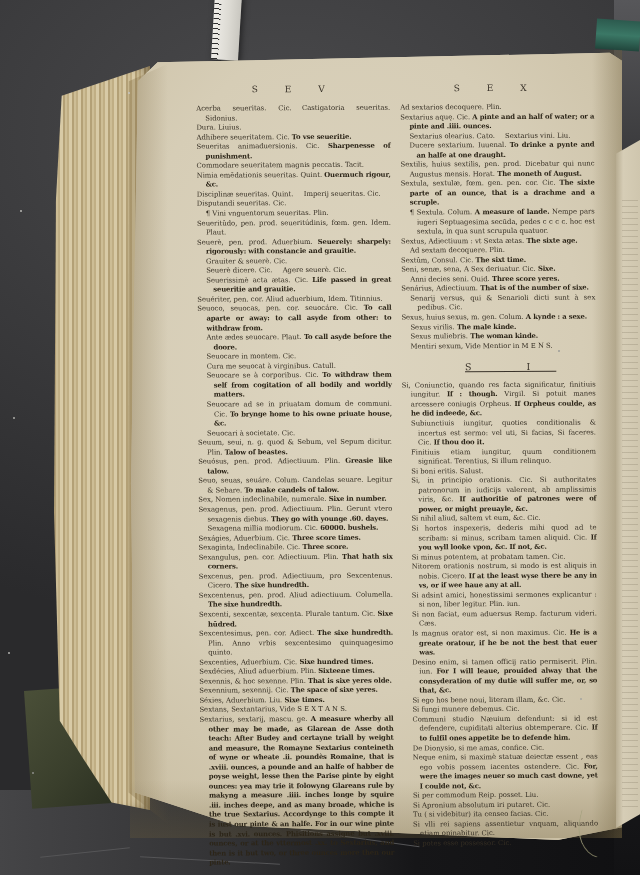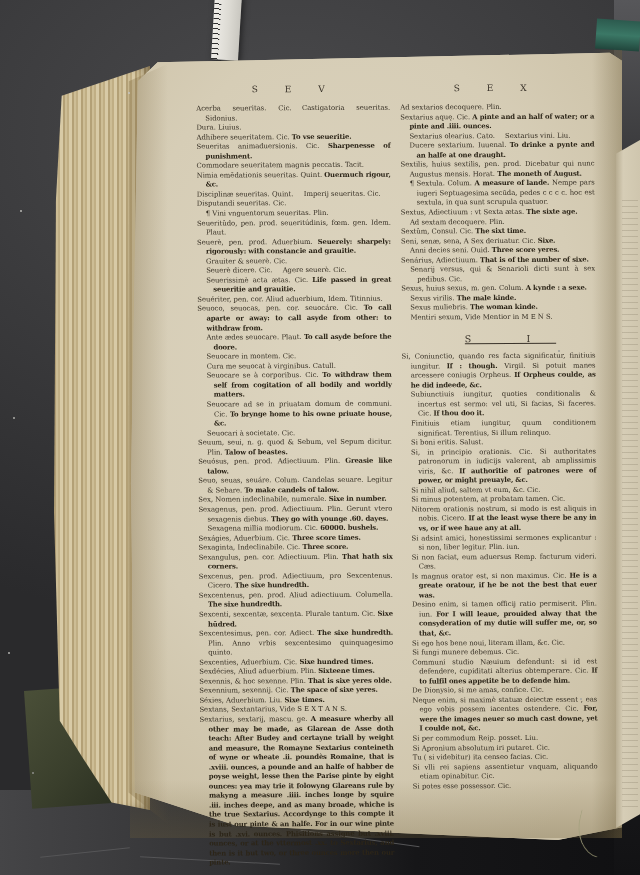--- a/index.html
+++ b/index.html
@@ -153,20 +153,21 @@
         <div class="line ind0"><span class="seg-r">Sextarius, sextarij, mascu. ge. </span><span class="seg-b">A measure wherby all other may be made, as Glarean de Asse doth teach: After Budey and certayne triall by weight and measure, the Romayne Sextarius conteineth of wyne or wheate .ii. poundès Romaine, that is .xviii. ounces, a pounde and an halfe of habber de poyse weight, lesse then the Parise pinte by eight ounces: yea may trie it folowyng Glareans rule by makyng a measure .iiii. inches longe by squire .iii. inches deepe, and as many broade, whiche is the true Sextarius. Accordynge to this compte it is iust our pinte &amp; an halfe. For in our wine pinte is but .xvi. ounces. Phisitions assigne but .xviii. ounces, or at the vttermost .xx. to Sextarius, and then is it but two, or three ounces more then our pinte.</span></div>
       </div>
 
     <div class="col col-right">
       <div>
           <div class="line ind0"><span class="seg-r">Ad sextarios decoquere. Plin.</span></div>
           <div class="line ind0"><span class="seg-r">Sextarius aquę. Cic. </span><span class="seg-b">A pinte and an half of water; or a pinte and .iiii. ounces.</span></div>
           <div class="line ind1"><span class="seg-r">Sextarius olearius. Cato.  Sextarius vini. Liu.</span></div>
           <div class="line ind1"><span class="seg-r">Ducere sextarium. Iuuenal. </span><span class="seg-b">To drinke a pynte and an halfe at one draught.</span></div>
           <div class="line ind0"><span class="seg-r">Sextilis, huius sextilis, pen. prod. Dicebatur qui nunc Augustus mensis. Horat. </span><span class="seg-b">The moneth of August.</span></div>
+          <div class="line ind0"><span class="seg-r">Sextula, sextulæ, fœm. gen. pen. cor. Cic. </span><span class="seg-b">The sixte parte of an ounce, that is a drachme and a scruple.</span></div>
           <div class="line ind1"><span class="seg-r">¶ Sextula. Colum. </span><span class="seg-b">A measure of lande. </span><span class="seg-r">Nempe pars iugeri Septuagesima secūda, pedes c c c c. hoc est sextula, in qua sunt scrupula quatuor.</span></div>
           <div class="line ind0"><span class="seg-r">Sextus, Adiectiuum : vt Sexta ætas. </span><span class="seg-b">The sixte age.</span></div>
           <div class="line ind1"><span class="seg-r">Ad sextam decoquere. Plin.</span></div>
           <div class="line ind0"><span class="seg-r">Sextûm, Consul. Cic. </span><span class="seg-b">The sixt time.</span></div>
           <div class="line ind0"><span class="seg-r">Seni, senæ, sena, A Sex deriuatur. Cic. </span><span class="seg-b">Sixe.</span></div>
           <div class="line ind1"><span class="seg-r">Anni decies seni. Ouid. </span><span class="seg-b">Three score yeres.</span></div>
           <div class="line ind0"><span class="seg-r">Senárius, Adiectiuum. </span><span class="seg-b">That is of the number of sixe.</span></div>
           <div class="line ind1"><span class="seg-r">Senarij versus, qui &amp; Senarioli dicti sunt à sex pedibus. Cic.</span></div>
           <div class="line ind0"><span class="seg-r">Sexus, huius sexus, m. gen. Colum. </span><span class="seg-b">A kynde : a sexe.</span></div>
           <div class="line ind1"><span class="seg-r">Sexus virilis. </span><span class="seg-b">The male kinde.</span></div>
@@ -174,20 +175,21 @@
           <div class="line ind1"><span class="seg-r">Mentiri sexum, Vide Mentior in M E N S.</span></div>
         </div>
       <div class="sec-heading">S I</div>
       <div>
           <div class="line ind0"><span class="seg-r">Si, Coniunctio, quando res facta significatur, finitiuis iungitur. </span><span class="seg-b">If : though. </span><span class="seg-r">Virgil. Si potuit manes arcessere coniugis Orpheus. </span><span class="seg-b">If Orpheus coulde, as he did indeede, &amp;c.</span></div>
           <div class="line ind1"><span class="seg-r">Subiunctiuis iungitur, quoties conditionalis &amp; incertus est sermo: vel uti, Si facias, Si faceres. Cic. </span><span class="seg-b">If thou doo it.</span></div>
           <div class="line ind1"><span class="seg-r">Finitiuis etiam iungitur, quum conditionem significat. Terentius, Si illum relinquo.</span></div>
           <div class="line ind1"><span class="seg-r">Si boni eritis. Salust.</span></div>
           <div class="line ind1"><span class="seg-r">Si, in principio orationis. Cic. Si authoritates patronorum in iudicijs valerent, ab amplissimis viris, &amp;c. </span><span class="seg-b">If authoritie of patrones were of power, or might preuayle, &amp;c.</span></div>
           <div class="line ind1"><span class="seg-r">Si nihil aliud, saltem vt eum, &amp;c. Cic.</span></div>
+          <div class="line ind1"><span class="seg-r">Si hortos inspexeris, dederis mihi quod ad te scribam: si minus, scribam tamen aliquid. Cic. </span><span class="seg-b">If you wyll looke vpon, &amp;c. If not, &amp;c.</span></div>
           <div class="line ind1"><span class="seg-r">Si minus potentem, at probatam tamen. Cic.</span></div>
           <div class="line ind1"><span class="seg-r">Nitorem orationis nostrum, si modo is est aliquis in nobis. Cicero. </span><span class="seg-b">If at the least wyse there be any in vs, or if wee haue any at all.</span></div>
           <div class="line ind1"><span class="seg-r">Si adsint amici, honestissimi sermones explicantur : si non, liber legitur. Plin. iun.</span></div>
           <div class="line ind1"><span class="seg-r">Si non faciat, eum aduersus Remp. facturum videri. Cæs.</span></div>
           <div class="line ind1"><span class="seg-r">Is magnus orator est, si non maximus. Cic. </span><span class="seg-b">He is a greate oratour, if he be not the best that euer was.</span></div>
           <div class="line ind1"><span class="seg-r">Desino enim, si tamen officij ratio permiserit. Plin. iun. </span><span class="seg-b">For I will leaue, prouided alway that the consyderation of my dutie will suffer me, or, so that, &amp;c.</span></div>
           <div class="line ind1"><span class="seg-r">Si ego hos bene noui, literam illam, &amp;c. Cic.</span></div>
           <div class="line ind1"><span class="seg-r">Si fungi munere debemus. Cic.</span></div>
           <div class="line ind1"><span class="seg-r">Communi studio Næuium defendunt: si id est defendere, cupiditati alterius obtemperare. Cic. </span><span class="seg-b">If to fulfil ones appetite be to defende him.</span></div>
           <div class="line ind1"><span class="seg-r">De Dionysio, si me amas, confice. Cic.</span></div>

